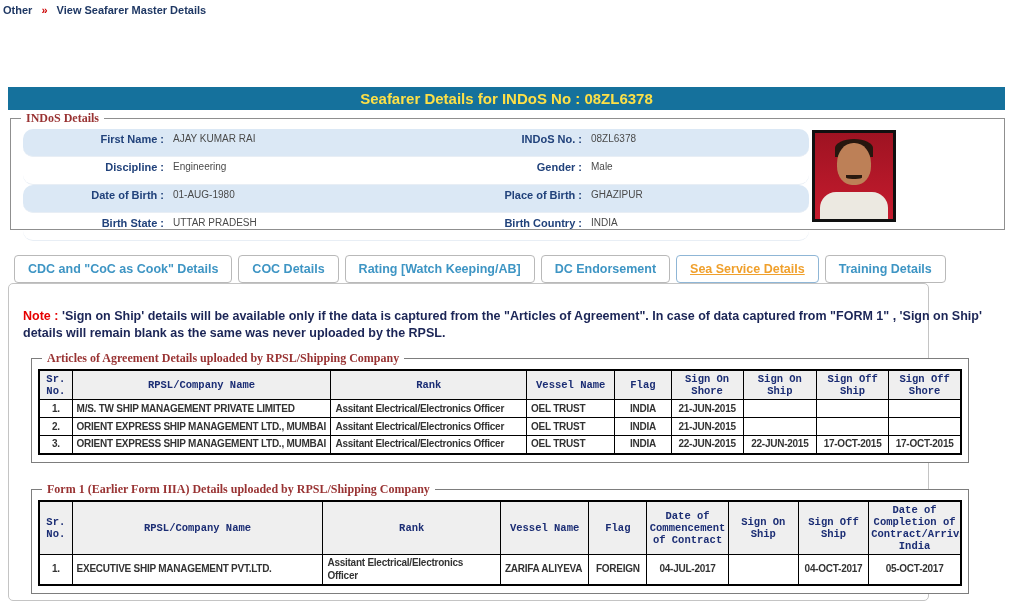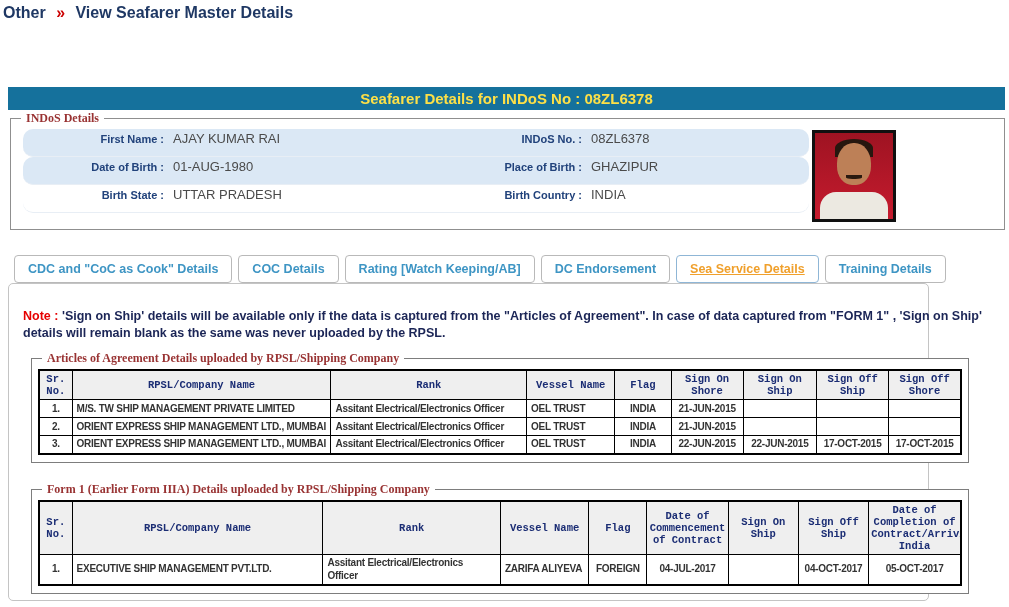--- a/index.html
+++ b/index.html
@@ -1,40 +1,40 @@
 <!DOCTYPE html>
 <html><head>
 <meta charset="utf-8">
 <style>
   * { margin:0; padding:0; box-sizing:border-box; }
   html,body { width:1009px; height:607px; background:#ffffff; font-family:"Liberation Sans", sans-serif; overflow:hidden; }
   .page { position:relative; width:1009px; height:607px; }
 
   
-  .breadcrumb { position:absolute; top:4px; left:3px; font-size:16px; font-weight:bold; color:#1f3864; }
+  .breadcrumb { position:absolute; top:4px; left:3px; font-size:11px; font-weight:bold; color:#1f3864; }
   .breadcrumb .sep { color:#cc0000; margin:0 6px; }
   .breadcrumb .crumb { cursor:pointer; }
 
   
   .titlebar { position:absolute; top:87px; left:8px; width:997px; height:23px; background:#15719c;
               color:#fde047; font-size:15px; font-weight:bold; text-align:center; line-height:23px; }
 
   
   .fs { border:1px solid #8f8f8f; position:relative; background:#fff; }
   .fs > .legend { position:absolute; top:-8px; left:10px; background:#ffffff; padding:0 5px;
                   font-size:12px; font-weight:bold; color:#993333; white-space:nowrap;font-family:Liberation Serif, serif; }
 
   
   .indos { position:absolute; top:118px; left:10px; width:995px; height:112px; }
   .indos-grid { position:absolute; top:10px; left:12px; width:786px; }
   .indos-row { display:grid; grid-template-columns:148px 300px 118px 1fr; height:28px; line-height:20px;
                border-bottom:1px solid #e8eef5;border-radius:10px; }
   .indos-row.alt { background:#dbe8f5; }
   .indos-row .lbl { font-size:11px; font-weight:bold; color:#21427b; text-align:right; padding-right:7px; }
-  .indos-row .val { font-size:13px; color:#4a4a4a; padding-left:2px; }
+  .indos-row .val { font-size:10px; color:#4a4a4a; padding-left:2px; }
 
   
   .photo { position:absolute; top:11px; right:108px; width:84px; height:92px; border:3px solid #101010;
            background:linear-gradient(#9e1322,#c61b2e); overflow:hidden; }
   .photo .hair { position:absolute; left:50%; transform:translateX(-50%); top:6px; width:38px; height:18px;
                  border-radius:50% 50% 0 0; background:#27170f; }
   .photo .head { position:absolute; left:50%; transform:translateX(-50%); top:10px; width:34px; height:42px;
                  border-radius:48% 48% 44% 44%; background:#bd8057; }
   .photo .mustache { position:absolute; left:50%; transform:translateX(-50%); top:42px; width:16px; height:4px;
                  border-radius:0 0 40% 40%; background:#2a1a10; }
@@ -80,20 +80,26 @@
   <div class="titlebar">Seafarer Details for INDoS No : 08ZL6378</div>
 
   <div class="fs indos">
     <div class="legend">INDoS Details</div>
     <div class="indos-grid">
       <div class="indos-row alt">
         <span class="lbl">First Name :</span>
         <span class="val">AJAY KUMAR RAI</span>
         <span class="lbl">INDoS No. :</span>
         <span class="val">08ZL6378</span>
+      </div>
+      <div class="indos-row">
+        <span class="lbl">Discipline :</span>
+        <span class="val">Engineering</span>
+        <span class="lbl">Gender :</span>
+        <span class="val">Male</span>
       </div>
       <div class="indos-row alt">
         <span class="lbl">Date of Birth :</span>
         <span class="val">01-AUG-1980</span>
         <span class="lbl">Place of Birth :</span>
         <span class="val">GHAZIPUR</span>
       </div>
       <div class="indos-row">
         <span class="lbl">Birth State :</span>
         <span class="val">UTTAR PRADESH</span>

